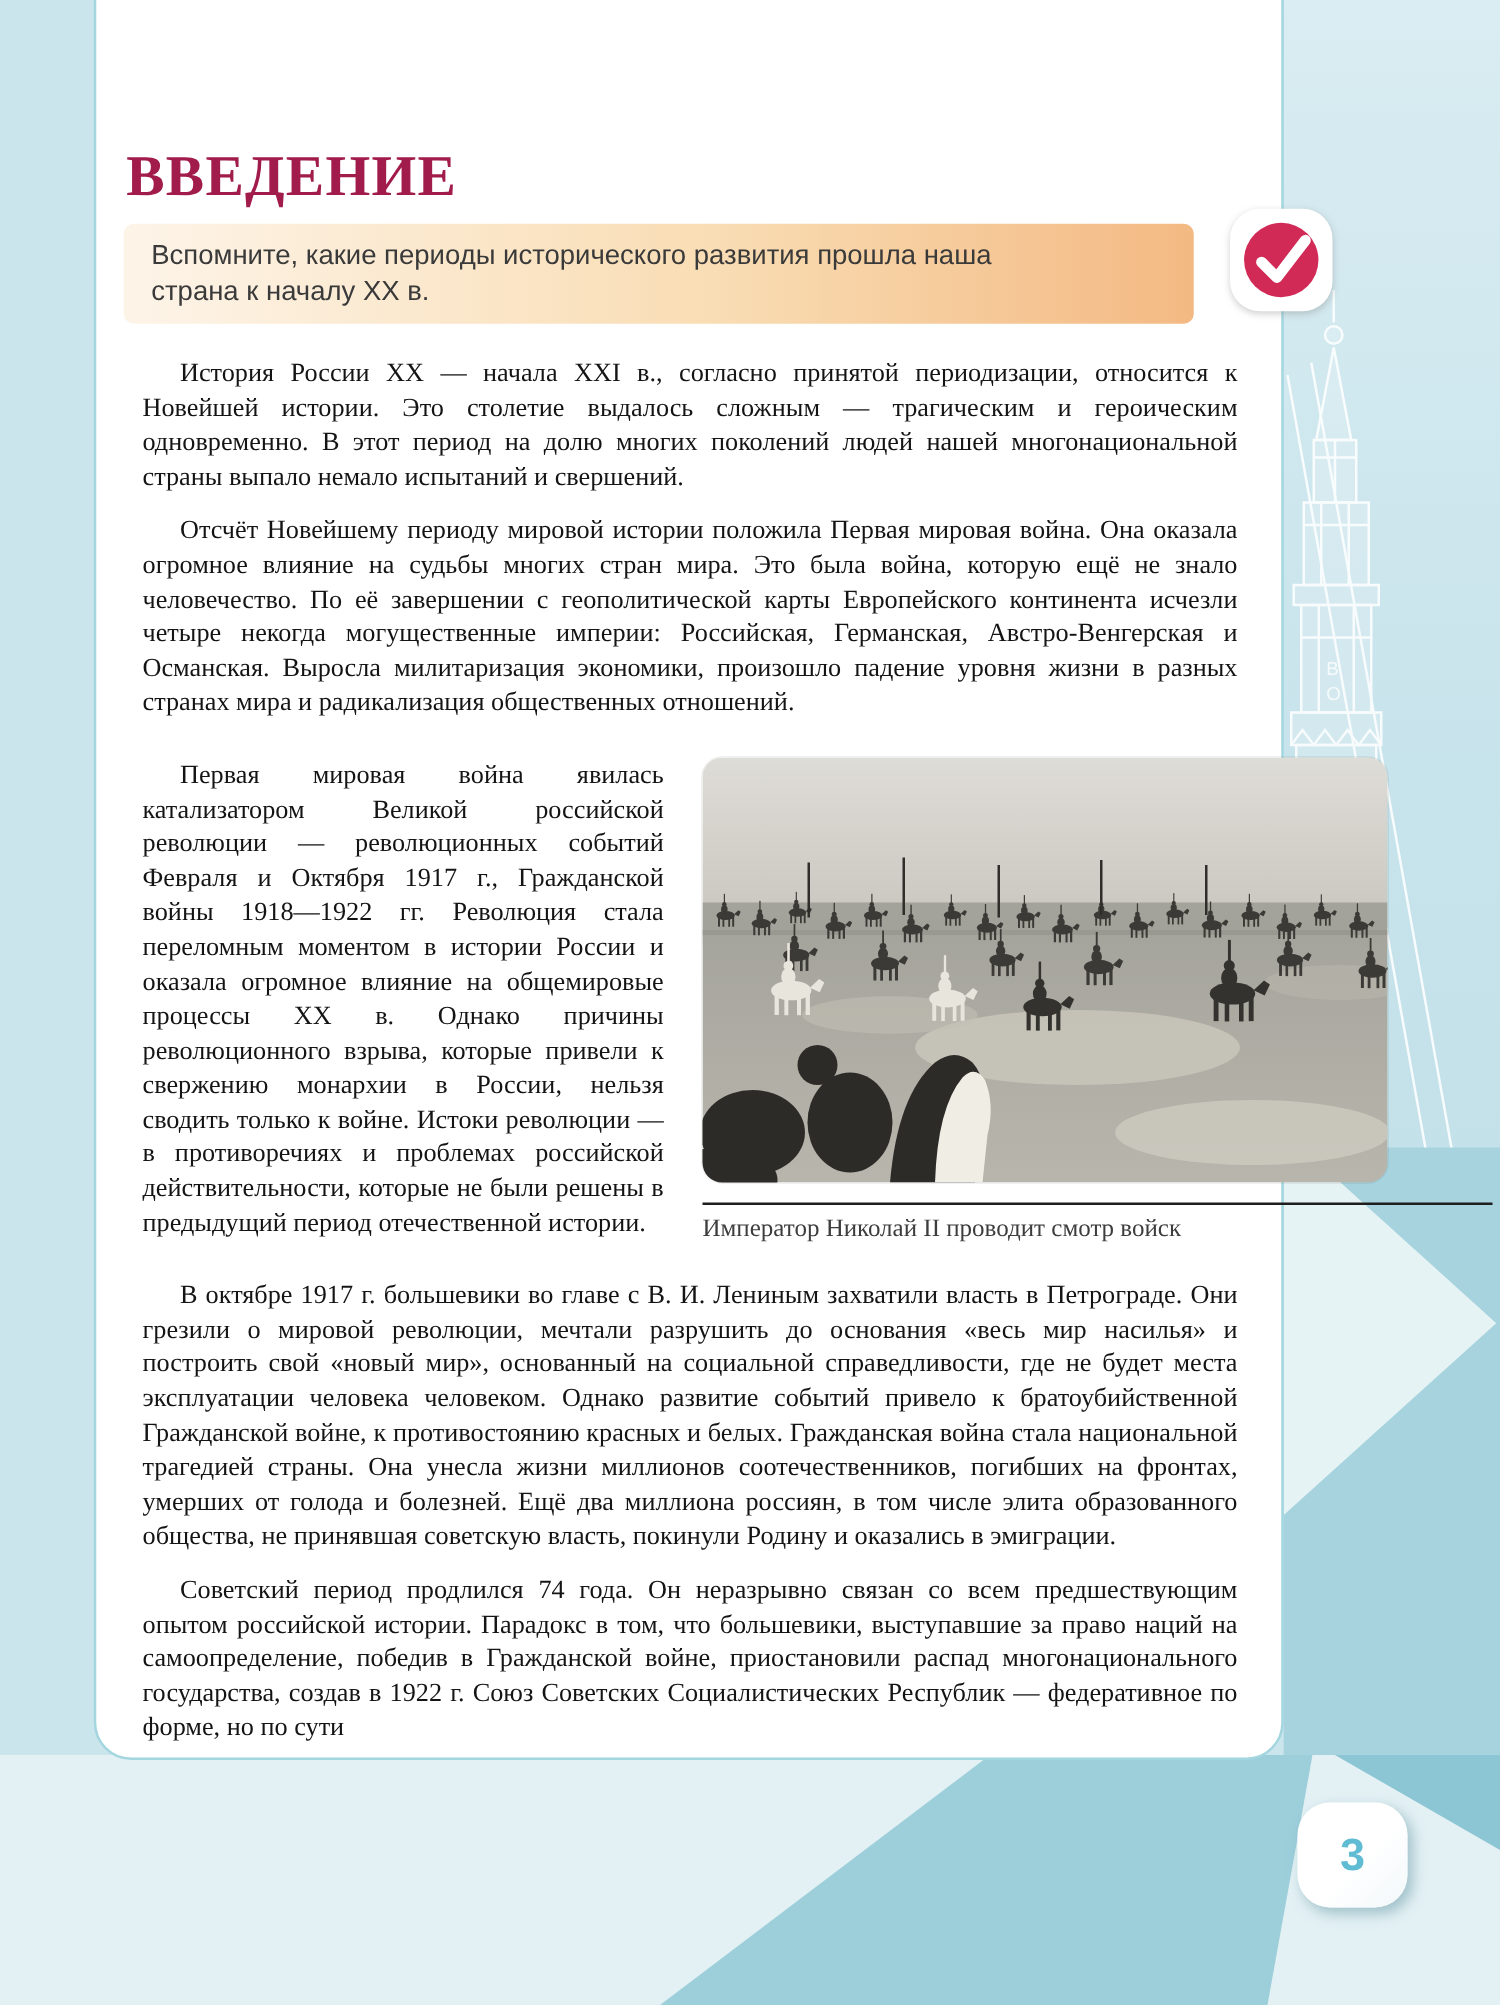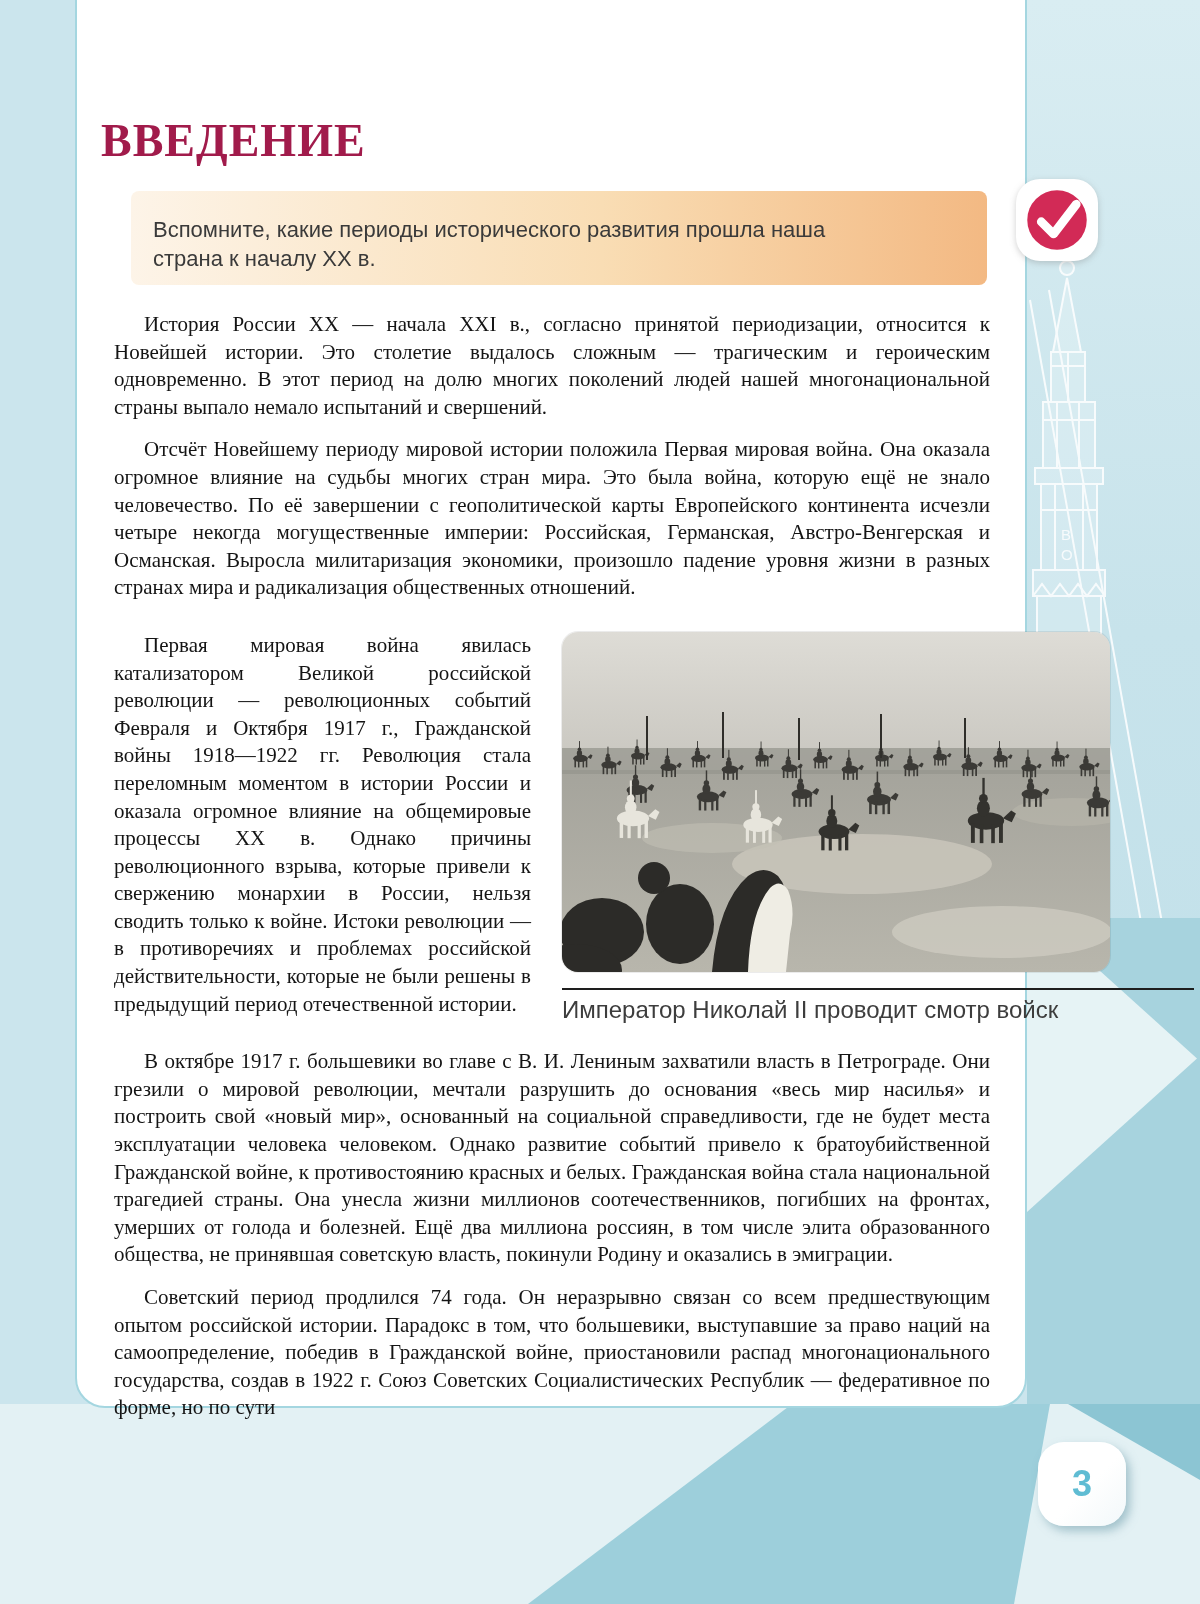--- a/index.html
+++ b/index.html
@@ -23,45 +23,45 @@
     background:linear-gradient(135deg,#ffffff 55%,#f2f8fa 100%);
     box-shadow:4px 5px 10px rgba(110,155,170,.55);
     display:flex;align-items:center;justify-content:center;
     font-family:"Liberation Sans",sans-serif;font-weight:bold;font-size:36px;color:#5fbcd3;}
 
   
   .page{position:absolute;left:75px;top:-34px;width:948px;height:1438px;background:#ffffff;
     border:2px solid #a4d6e0;border-radius:30px;}
   .page-inner{position:relative;padding:146px 20px 0 22px;}
 
-  h1.title{margin:0 0 24px 2px;font-family:"Liberation Serif",serif;font-weight:bold;
+  h1.title{margin:0 0 12px 2px;font-family:"Liberation Serif",serif;font-weight:bold;
     font-size:46px;letter-spacing:1px;color:#a11b4b;}
 
-  .callout{position:relative;margin-left:32px;width:856px;box-sizing:border-box;border-radius:8px;
+  .callout{position:relative;width:856px;box-sizing:border-box;border-radius:8px;
     background:linear-gradient(90deg,#fdf4e8 0%,#f9ddb4 55%,#f3b983 100%);
-    padding:24px 90px 12px 22px;
+    padding:10px 90px 12px 22px;
     font-family:"Liberation Sans",sans-serif;font-size:22px;line-height:29px;color:#3a3a3a;}
 
   .check-badge{position:absolute;left:885px;top:-12px;width:82px;height:82px;border-radius:24px;
     background:#ffffff;box-shadow:0 2px 6px rgba(120,120,120,.35);
     display:flex;align-items:center;justify-content:center;}
 
   .body-text{margin-top:26px;color:#141414;font-size:21px;line-height:27.6px;text-align:justify;}
   .body-text p{margin:15px;text-indent:30px;}
 
   .two-col{display:flex;align-items:center;margin-top:1px;}
   .col-left{width:447px;flex:0 0 447px;margin-right:16px;}
   .col-left p{text-align:justify;}
   .col-right{flex:1 1 auto;position:relative;}
 
   figure.photo-block{margin:6px 0 0 0;}
   .photo-frame{width:548px;height:340px;border-radius:16px;overflow:hidden;display:block;
     box-shadow:0 0 0 1px rgba(0,0,0,.08);}
   .caption-rule{border:none;border-top:2px solid #1e1e1e;width:632px;margin:16px 0 6px 0;}
-  figcaption{font-family:Liberation Sans, sans-serif;font-size:24px;color:#3d3d3d;
+  figcaption{font-family:Liberation Serif, serif;font-size:20px;color:#3d3d3d;
     text-align:left;text-indent:0;}
 
   .pale-tri{position:absolute;left:1027px;top:905px;width:170px;height:307px;background:#e6f3f5;
     clip-path:polygon(0 0,100% 50%,0 100%);}
   .margin-low{position:absolute;left:1027px;top:918px;width:173px;height:486px;background:#a7d3de;}
 </style>
 </head>
 <body>
 
 <div class="canvas">

